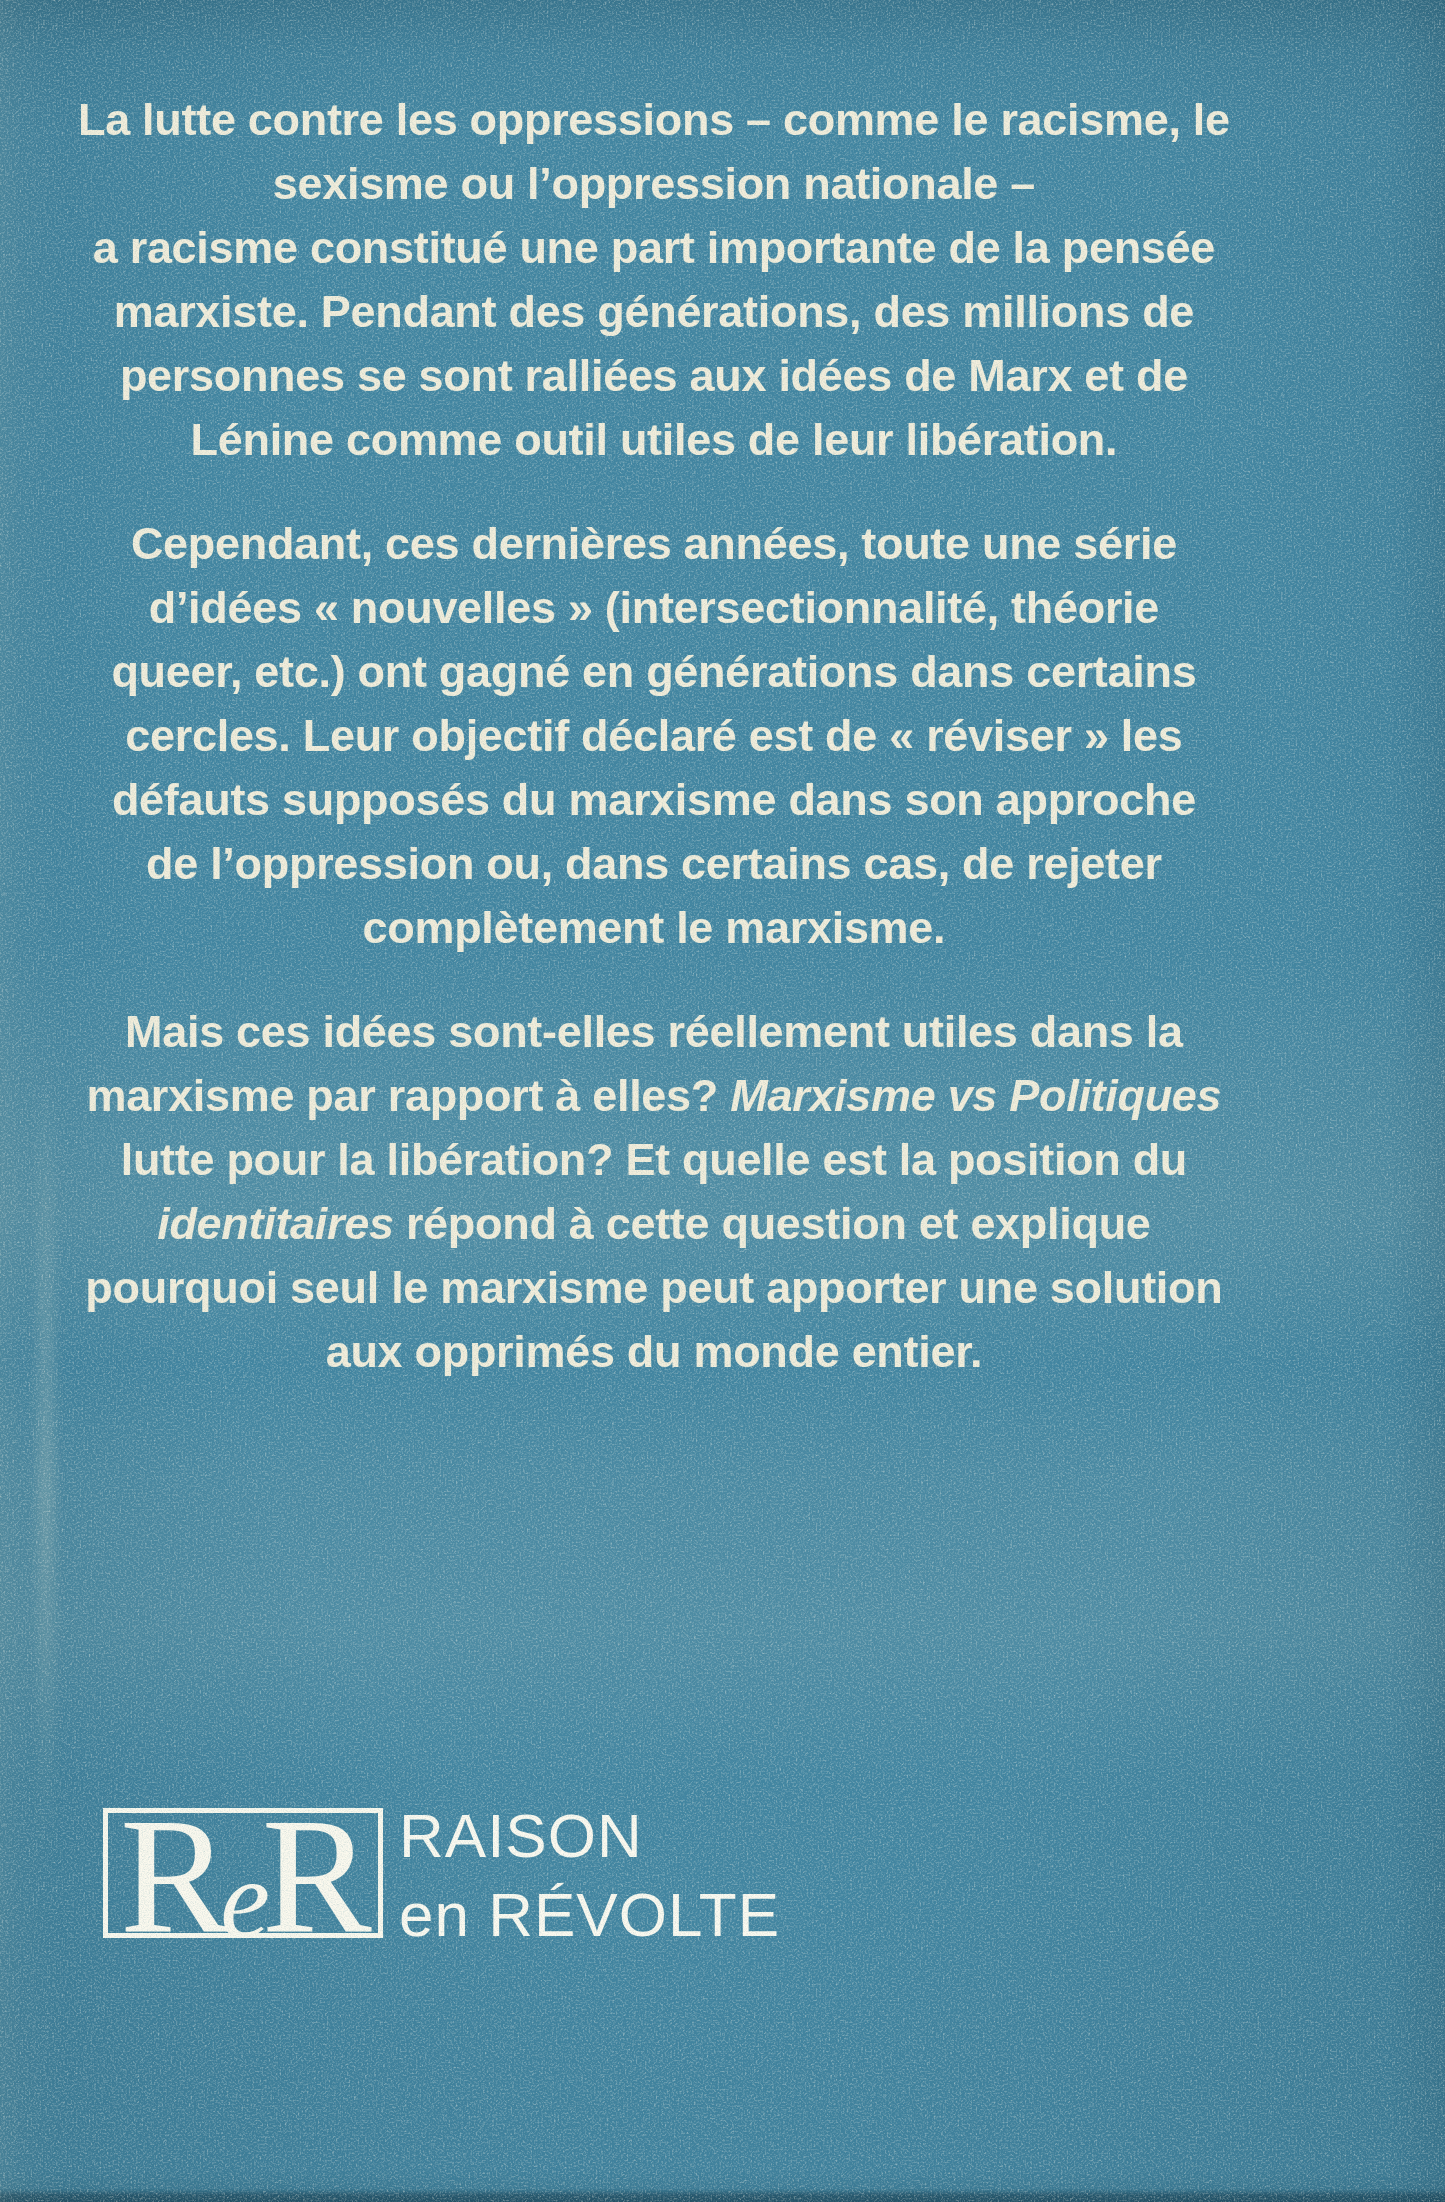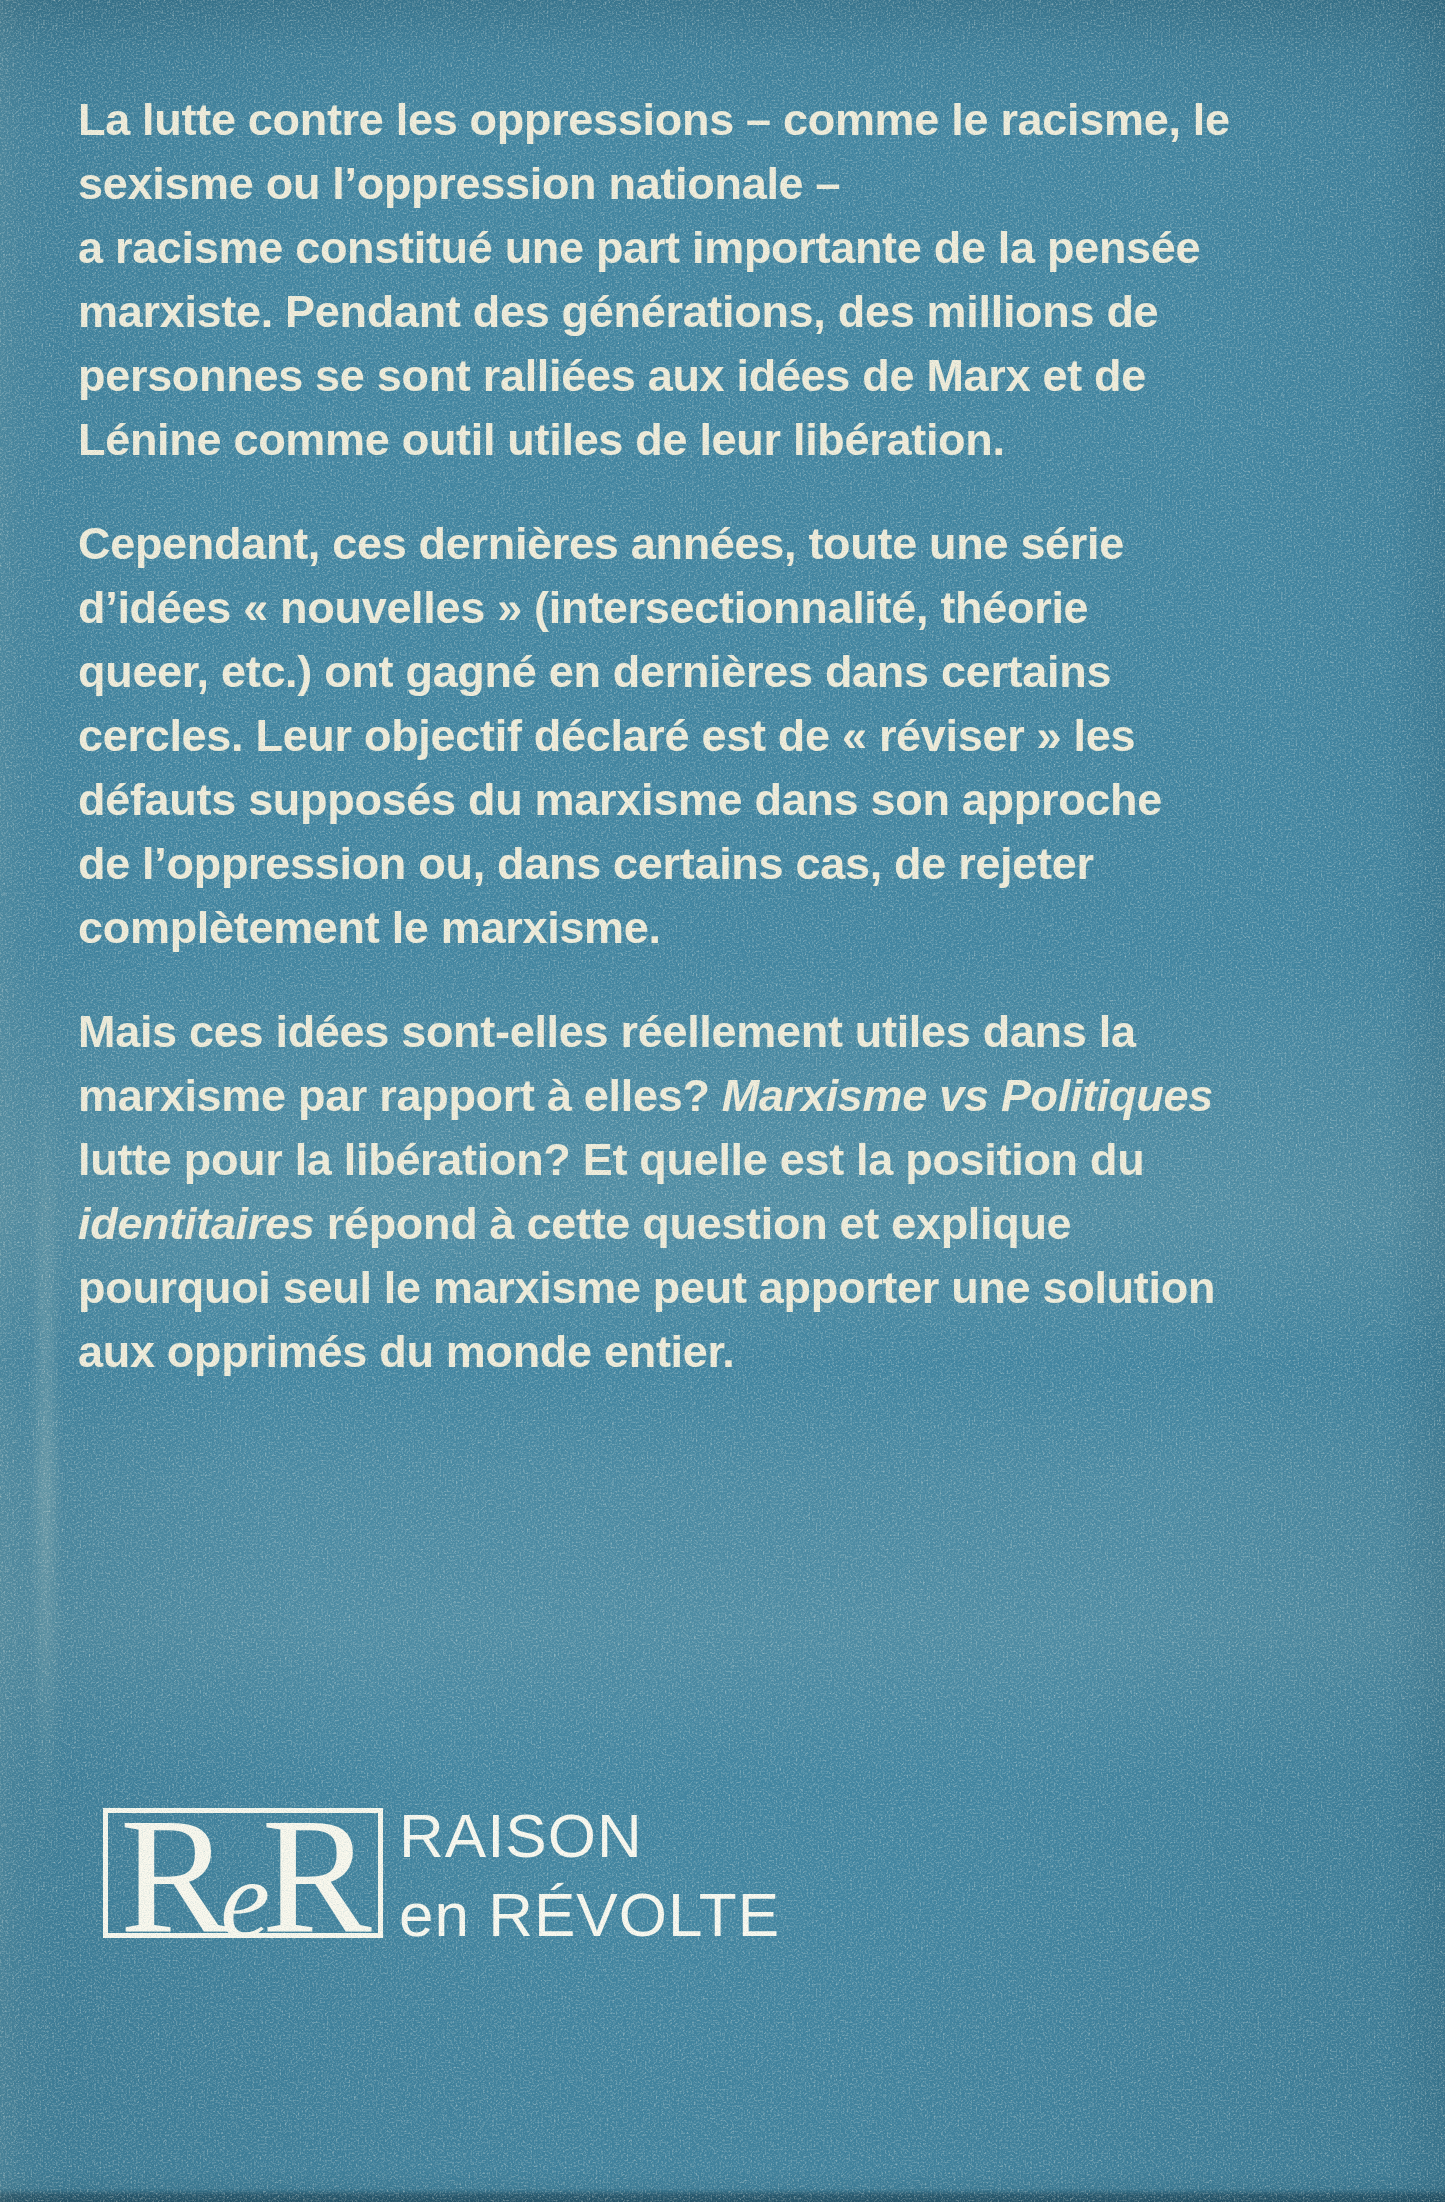--- a/index.html
+++ b/index.html
@@ -48,20 +48,21 @@
     font-size: 45px;
     font-weight: 700;
     letter-spacing: -0.3px;
   }
   .para { margin: 0 0 40px 0; }
   .line {
     display: block;
     height: 64px;
     line-height: 64px;
     white-space: nowrap;
+    text-align: center;
   }
   .it { font-style: italic; }
   .publisher {
     position: absolute;
     left: 103px;
     top: 1808px;
     display: flex;
     align-items: flex-start;
   }
   .logo-box {
@@ -126,21 +127,21 @@
       <span class="line">sexisme ou l’oppression nationale –</span>
       <span class="line">a racisme constitué une part importante de la pensée</span>
       <span class="line">marxiste. Pendant des générations, des millions de</span>
       <span class="line">personnes se sont ralliées aux idées de Marx et de</span>
       <span class="line">Lénine comme outil utiles de leur libération.</span>
     </p>
 
     <p class="para">
       <span class="line">Cependant, ces dernières années, toute une série</span>
       <span class="line">d’idées « nouvelles » (intersectionnalité, théorie</span>
-      <span class="line">queer, etc.) ont gagné en dernières dans certains</span>
+      <span class="line">queer, etc.) ont gagné en générations dans certains</span>
       <span class="line">cercles. Leur objectif déclaré est de « réviser » les</span>
       <span class="line">défauts supposés du marxisme dans son approche</span>
       <span class="line">de l’oppression ou, dans certains cas, de rejeter</span>
       <span class="line">complètement le marxisme.</span>
     </p>
 
     <p class="para">
       <span class="line">Mais ces idées sont-elles réellement utiles dans la</span>
       <span class="line"><span>marxisme par rapport à elles? </span><span class="it">Marxisme vs Politiques</span></span>
       <span class="line">lutte pour la libération? Et quelle est la position du</span>

